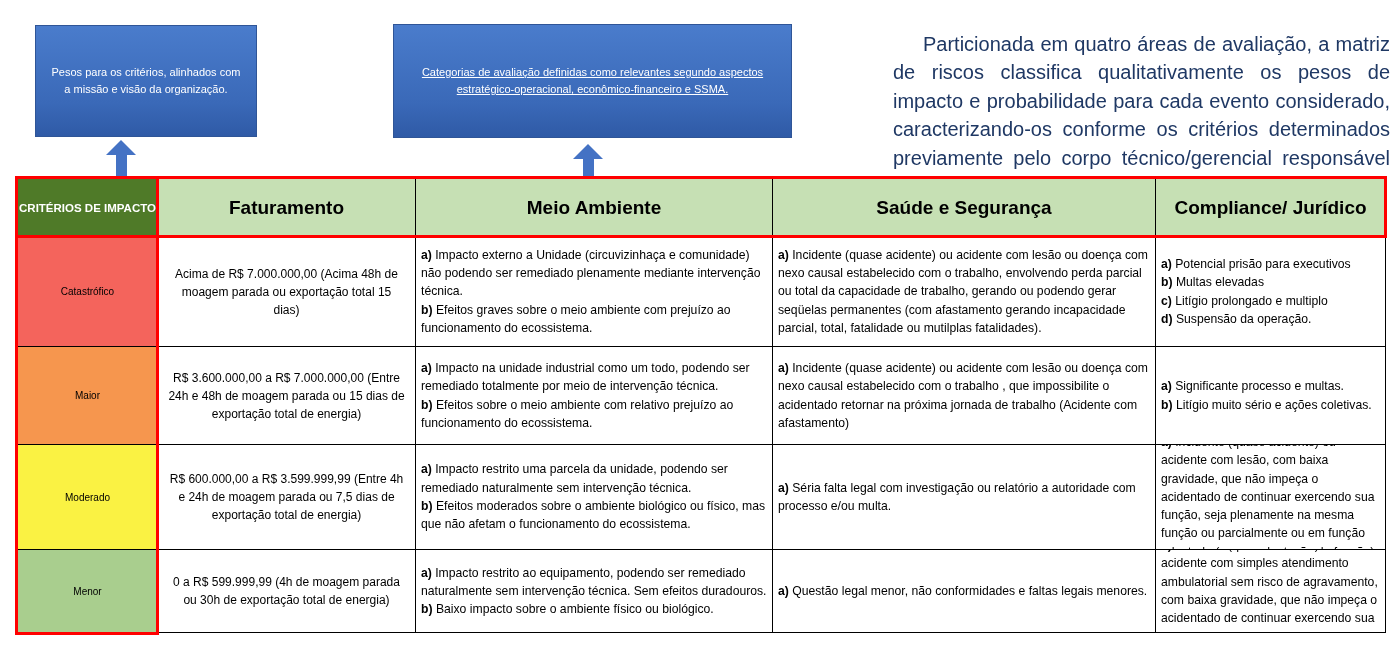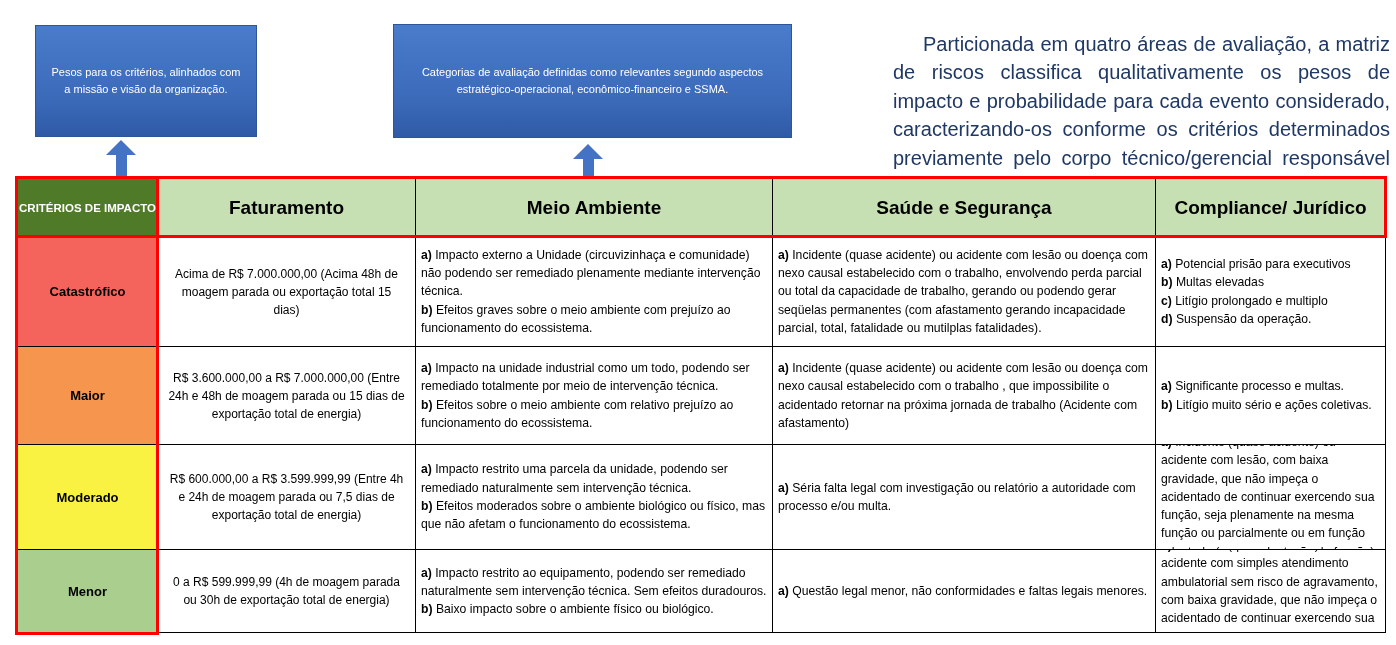--- a/index.html
+++ b/index.html
@@ -9,21 +9,21 @@
   }
   
   .callout{
     position:absolute;box-sizing:border-box;
     background:linear-gradient(180deg,#4a7ccc 0%,#3a69b8 70%,#2f5aa6 100%);
     border:1px solid #2f5597;color:#fff;text-align:center;
     display:flex;align-items:center;justify-content:center;
     font-size:11px;line-height:1.55;padding:8px 14px;
   }
   #callout-weights{left:35px;top:25px;width:222px;height:112px;}
-  #callout-categories{left:393px;top:24px;width:399px;height:114px;}
+  #callout-categories{left:393px;top:24px;width:399px;height:114px;text-decoration:underline;}
   
   .up-arrow{position:absolute;width:30px;}
   .up-arrow .head{
     width:0;height:0;margin:0 auto;
     border-left:15px solid transparent;border-right:15px solid transparent;
     border-bottom:15px solid #4472c4;
   }
   .up-arrow .stem{width:11px;height:21px;background:#4472c4;margin:0 auto;}
   #arrow-weights{left:106px;top:140px;}
   #arrow-categories{left:573px;top:144px;}
@@ -49,21 +49,21 @@
     background:#4f7a28;color:#fff;font-weight:bold;font-size:11.5px;
     display:flex;align-items:center;justify-content:center;text-align:center;
     white-space:nowrap;padding:2px;
   }
   .col-header{
     background:#c6e0b4;font-weight:bold;font-size:19px;
     display:flex;align-items:center;justify-content:center;text-align:right;
     padding:2px 6px;
   }
   .label-cell{
-    font-weight:bold;font-size:13px;
+    font-weight:normal;font-size:10px;
     display:flex;align-items:center;justify-content:center;text-align:center;
     padding:2px;
   }
   .fat-cell{
     font-size:12px;line-height:1.5;text-align:center;
     display:flex;align-items:center;justify-content:center;
     padding:3px 10px;
   }
   .list-cell{
     font-size:12.2px;line-height:1.5;text-align:left;

